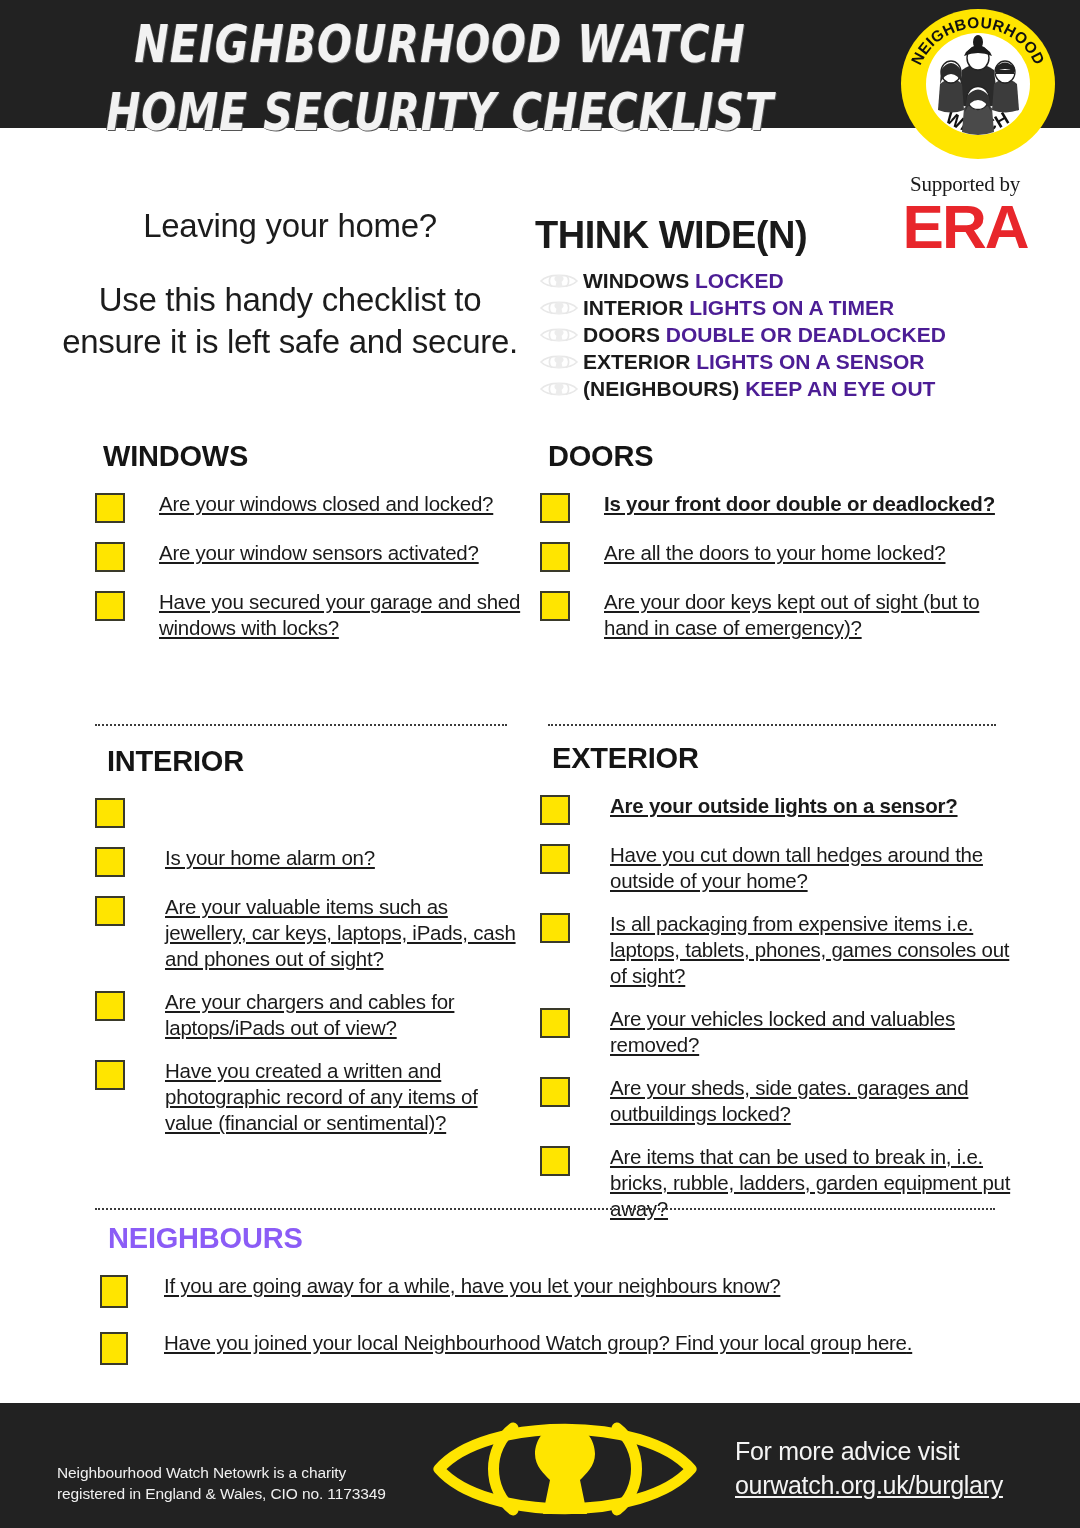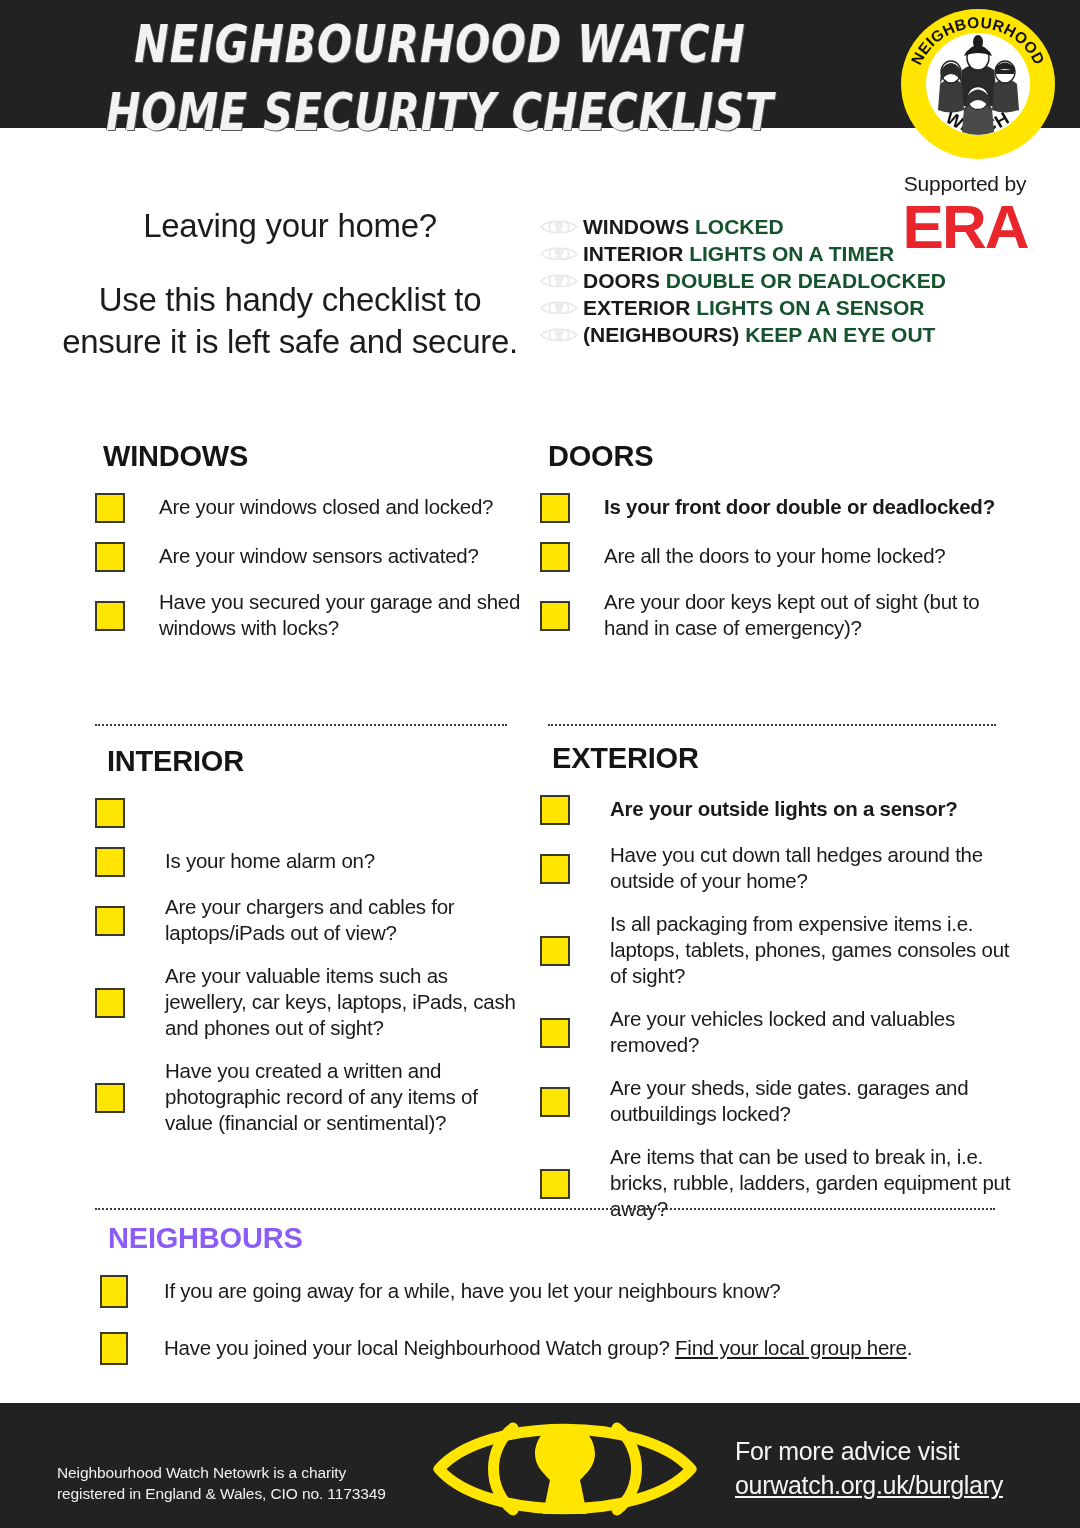--- a/index.html
+++ b/index.html
@@ -53,21 +53,21 @@
   
   .era-block {
     position: absolute;
     left: 860px; top: 172px;
     width: 210px;
     text-align: center;
   }
   .era-sup {
     font-size: 21px;
     color: #1a1a1a;
-    font-family: Liberation Sans, sans-serif;
+    font-family: Liberation Serif, serif;
     letter-spacing: -0.2px;
     line-height: 24px;
   }
   .era-logo {
     font-size: 62px;
     font-weight: bold;
     color: #E8262B;
     letter-spacing: -2px;
     line-height: 62px;
     font-family: "Liberation Sans", sans-serif;
@@ -120,40 +120,41 @@
     align-items: center;
     justify-content: center;
   }
   .wide-text {
     font-size: 21px;
     font-weight: bold;
     letter-spacing: 0px;
     white-space: nowrap;
   }
   .wide-key { color: #1a1a1a; }
-  .wide-val { color: #14532d; }
+  .wide-val { color: #4c1d95; }
 
   
   .col-left  { position: absolute; left: 95px;  top: 440px; width: 430px; }
   .col-right { position: absolute; left: 540px; top: 440px; width: 470px; }
 
   .sec-title {
     font-size: 29px;
     font-weight: bold;
     color: #151515;
     letter-spacing: -0.2px;
     margin: 0 0 18px 8px;
   }
   .sec-title.indent { margin-left: 12px; }
 
   .items { margin: 0; padding: 0; list-style: none; }
   .item {
     display: flex;
-    align-items: center;
+    align-items: flex-start;
     margin-bottom: 17px;
+    text-decoration: underline;
   }
   .cbox {
     flex: 0 0 auto;
     width: 30px; height: 30px;
     background: #FFE500;
     border: 2px solid #3a3a2a;
     box-sizing: border-box;
     margin-top: 2px;
   }
   .cbox.narrow { width: 28px; height: 33px; }
@@ -289,20 +290,21 @@
   <div class="era-sup">Supported by</div>
   <div class="era-logo">ERA</div>
 </div>
 
 <div class="intro">
   <div class="intro-l1">Leaving your home?</div>
   <div class="intro-l2">Use this handy checklist to ensure it is left safe and secure.</div>
 </div>
 
 <div class="think">
+  <div class="think-title">THINK WIDE(N)</div>
   <div id="wide-rows">
       <div class="wide-row">
         <span class="eye-ico">
           <svg width="40" height="18" viewBox="0 0 40 18">
             <g fill="none" stroke="#e8e8e8" stroke-width="1.6">
               <path d="M2 9 C 9 1.5, 31 1.5, 38 9 C 31 16.5, 9 16.5, 2 9 Z"></path>
               <path d="M13 3.5 C 9.5 5.5, 9.5 12.5, 13 14.5"></path>
               <path d="M27 3.5 C 30.5 5.5, 30.5 12.5, 27 14.5"></path>
             </g>
             <path d="M20 3 C 23 3, 24.6 5, 24.6 6.8 C 24.6 8.2, 23.4 9.1, 22.6 9.8 L 23.6 15 L 16.4 15 L 17.4 9.8 C 16.6 9.1, 15.4 8.2, 15.4 6.8 C 15.4 5, 17 3, 20 3 Z" fill="#ececec"></path>
@@ -409,25 +411,25 @@
   <ul class="items gap-c" id="list-interior">
       <li class="item">
         <span class="cbox"></span>
       </li>
       <li class="item">
         <span class="cbox"></span>
         <span class="item-text">Is your home alarm on?</span>
       </li>
       <li class="item">
         <span class="cbox"></span>
+        <span class="item-text">Are your valuable items such as jewellery, car keys, laptops, iPads, cash and phones out of sight?</span>
+      </li>
+      <li class="item">
+        <span class="cbox"></span>
         <span class="item-text">Are your chargers and cables for laptops/iPads out of view?</span>
-      </li>
-      <li class="item">
-        <span class="cbox"></span>
-        <span class="item-text">Are your valuable items such as jewellery, car keys, laptops, iPads, cash and phones out of sight?</span>
       </li>
       <li class="item">
         <span class="cbox"></span>
         <span class="item-text">Have you created a written and photographic record of any items of value (financial  or sentimental)?</span>
       </li>
     </ul>
 </div>
 
 <div class="col-right2">
   <div class="sec-title indent">EXTERIOR</div>

